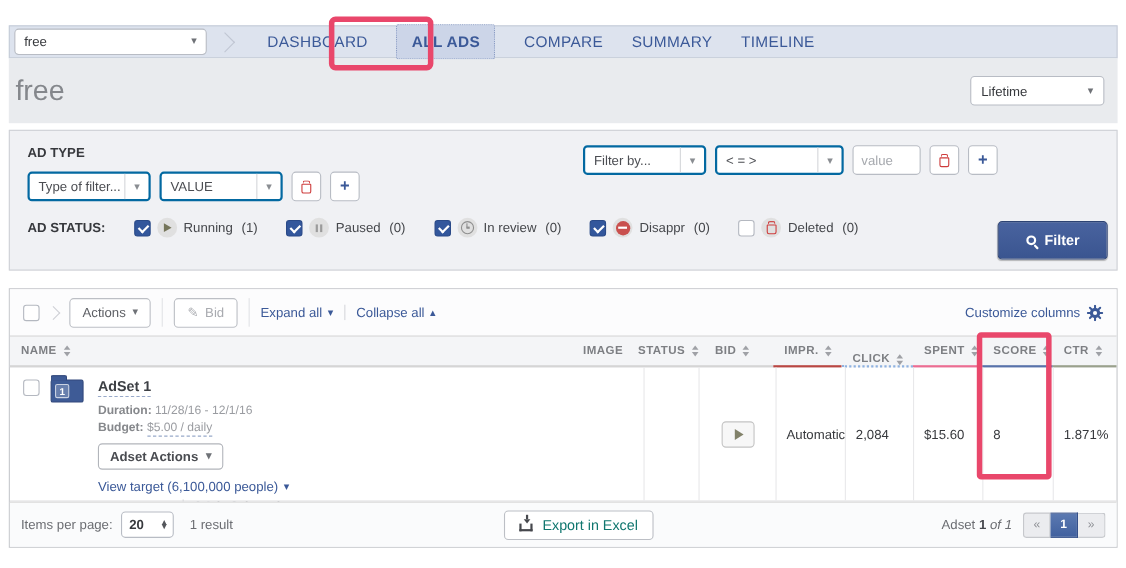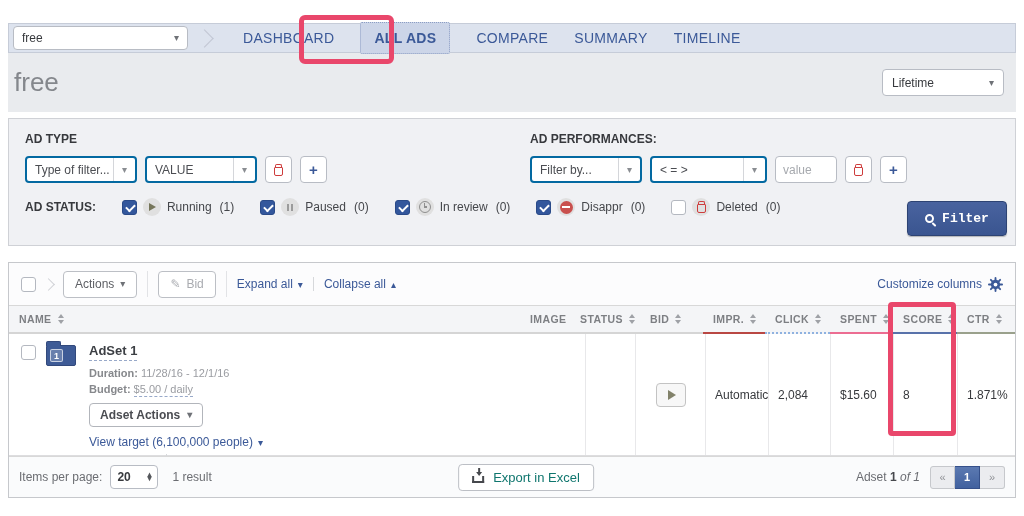--- a/index.html
+++ b/index.html
@@ -102,21 +102,21 @@
   .clock::before { content:""; position:absolute; left:4px; top:1px; width:1.5px; height:4px; background:#8f8f8f; }
   .clock::after { content:""; position:absolute; left:4px; top:4px; width:3px; height:1.5px; background:#8f8f8f; }
   .ban { width:13px; height:13px; border-radius:50%; background:#c9504e; position:relative; }
   .ban::after { content:""; position:absolute; left:2.5px; top:5.5px; width:8px; height:2px; background:#fff; }
   .status-label { font-size:12px; color:#45474b; }
   .status-count { font-size:12px; color:#45474b; margin-left:2px; }
   .filter-btn {
     position:absolute; right:8px; bottom:9px; width:100px; height:35px;
     background:linear-gradient(#49639f,#3a5590); border:1px solid #2d4373; border-radius:4px;
     color:#fff; font-size:13px; font-weight:700; display:flex; align-items:center;
-    justify-content:center; gap:8px; cursor:pointer; box-shadow:0 1px 1px rgba(0,0,0,.25);font-family:Liberation Mono, monospace;
+    justify-content:center; gap:8px; cursor:pointer; box-shadow:0 1px 1px rgba(0,0,0,.25);
   }
   .search-icon { width:9px; height:9px; border:2px solid #fff; border-radius:50%; position:relative; display:inline-block; }
   .search-icon::after { content:""; position:absolute; width:2px; height:5px; background:#fff; left:6px; top:6px; transform:rotate(-45deg); border-radius:1px; }
   
   .table-panel { margin-top:16px; height:236px; background:#fff; border:1px solid #c6c8cc; }
   .tbl-toolbar { height:42px; display:flex; align-items:center; padding:0 12px; background:#fcfcfd; }
   .tb-chev { width:9px; height:9px; border-top:1px solid #cfd1d6; border-right:1px solid #cfd1d6; transform:rotate(45deg); margin:0 10px 0 8px; }
   .tb-btn {
     height:27px; background:#fff; border:1px solid #bcbfc5; border-radius:4px; padding:0 11px;
     font-size:12px; color:#5d5f64; display:flex; align-items:center; gap:6px; cursor:pointer;
@@ -131,21 +131,21 @@
   .thead { display:flex; height:29px; background:#f4f5f7; border-top:1px solid #d8d8d8; }
   .th {
     display:flex; align-items:center; padding-left:10px; font-size:10.5px; font-weight:700;
     color:#7d7f83; letter-spacing:.4px; border-bottom:2px solid #d5d5d5; cursor:pointer;
   }
   .th-name { flex:1; }
   .th-image { width:50px; }
   .th-status { width:70px; }
   .th-bid { width:63px; }
   .th-impr { width:62px; border-bottom:2px solid #b94743; }
-  .th-click { width:65px; border-bottom:2px dotted #8fb2e0; }
+  .th-click { width:65px; border-bottom:2px dotted #8fb2e0;align-items:flex-end; }
   .th-spent { width:63px; border-bottom:2px solid #ec6d92; }
   .th-score { width:64px; border-bottom:2px solid #5872aa; }
   .th-ctr { width:58px; border-bottom:2px solid #9aa18c; }
   .sort-icon { display:inline-flex; flex-direction:column; gap:2px; margin-left:6px; }
   .sort-icon::before { content:""; border-left:3px solid transparent; border-right:3px solid transparent; border-bottom:4px solid #9fa1a6; }
   .sort-icon::after { content:""; border-left:3px solid transparent; border-right:3px solid transparent; border-top:4px solid #9fa1a6; }
   
   .trow { display:flex; height:122px; border-bottom:1px solid #dddddf; }
   .td { display:flex; align-items:center; padding-left:9px; font-size:12px; color:#37393d; border-left:1px solid #e8e8ea; }
   .td-name { flex:1; border-left:none; align-items:flex-start; padding:9px 0 0 12px; }
@@ -259,21 +259,20 @@
           </div>
           <button class="icon-btn">
             <span class="trash-icon"></span>
           </button>
           <button class="icon-btn">
             <span class="plus-glyph">+</span>
           </button>
         </div>
       </div>
       <div class="fcol-right">
-        <div class="fheading">AD PERFORMANCES:</div>
         <div class="fcontrols">
           <div class="select w112">
             <span class="sval">Filter by...</span>
             <span class="scaret">▾</span>
           </div>
           <div class="select w117">
             <span class="sval">&lt; = &gt;</span>
             <span class="scaret">▾</span>
           </div>
           <input class="value-input" type="text" placeholder="value" style="">

